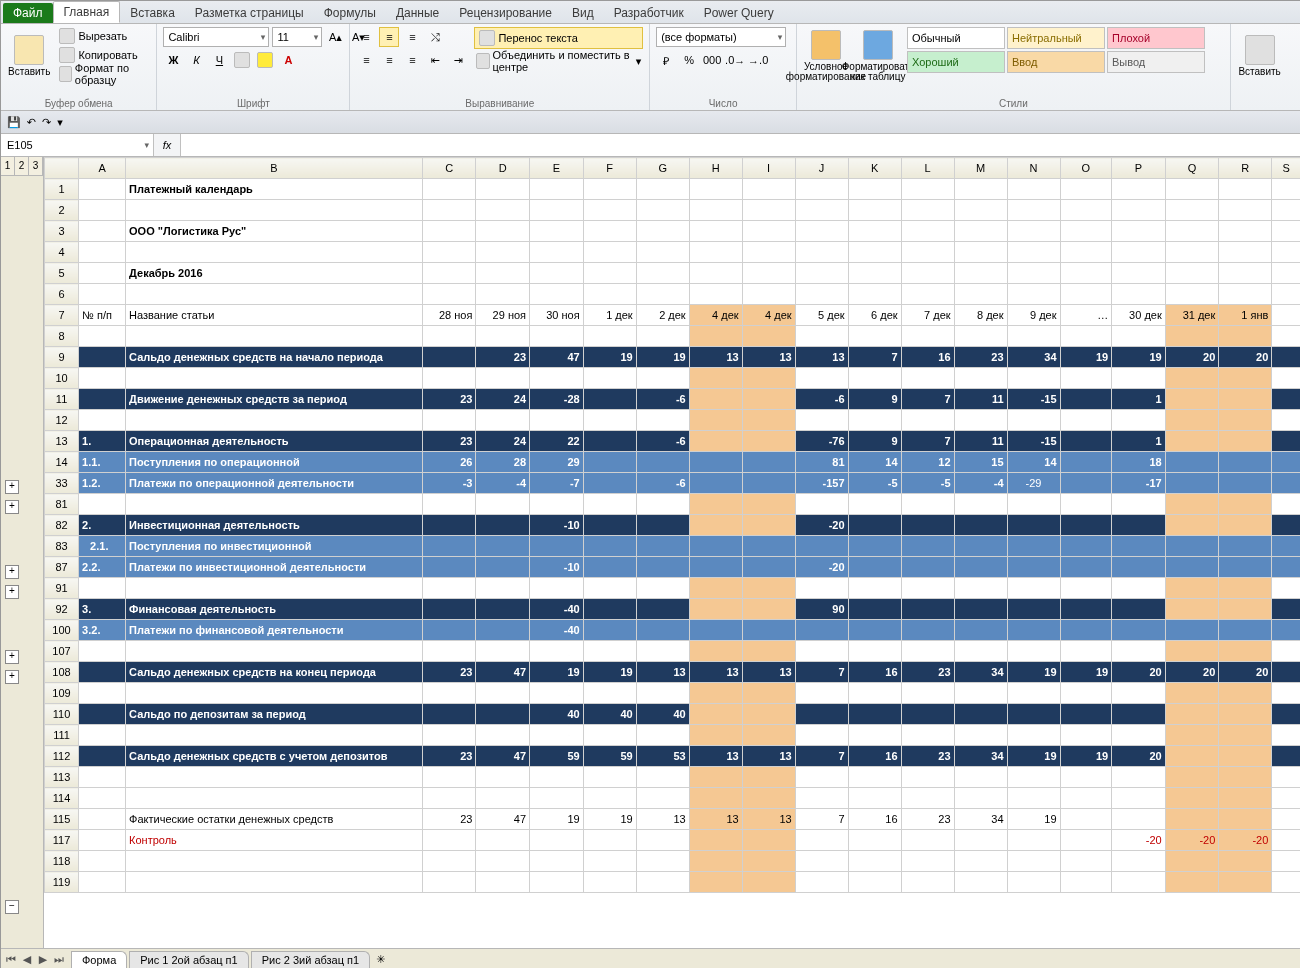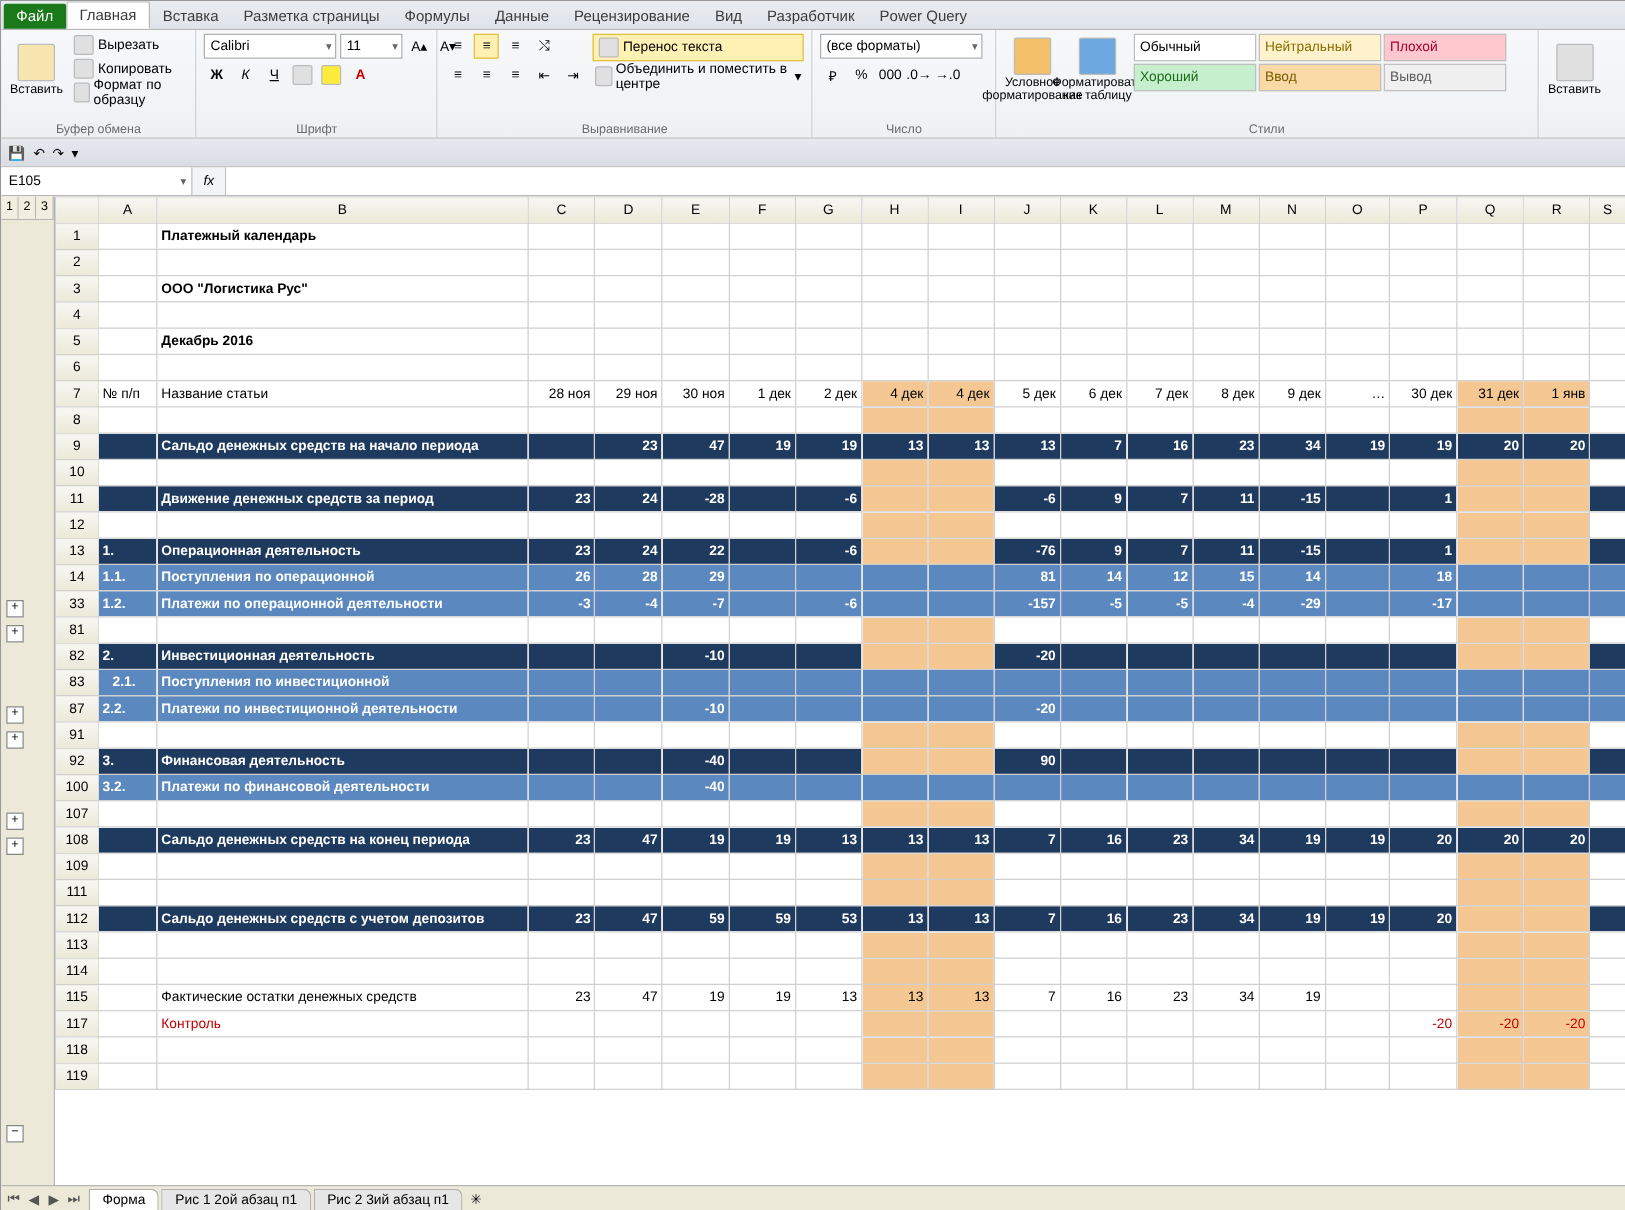--- a/index.html
+++ b/index.html
@@ -591,21 +591,21 @@
               <td class="med rA" style="font-weight:bold;">-4</td>
               <td class="med rA" style="font-weight:bold;">-7</td>
               <td class="med rA" style="font-weight:bold;"></td>
               <td class="med rA" style="font-weight:bold;">-6</td>
               <td class="med rA" style="font-weight:bold;"></td>
               <td class="med rA" style="font-weight:bold;"></td>
               <td class="med rA" style="font-weight:bold;">-157</td>
               <td class="med rA" style="font-weight:bold;">-5</td>
               <td class="med rA" style="font-weight:bold;">-5</td>
               <td class="med rA" style="font-weight:bold;">-4</td>
-              <td class="med rA" style="font-weight:bold;">-29</td>
+              <td class="med rA" style="font-weight:normal;text-align:center;">-29</td>
               <td class="med rA" style="font-weight:bold;"></td>
               <td class="med rA" style="font-weight:bold;">-17</td>
               <td class="med rA" style="font-weight:bold;"></td>
               <td class="med rA" style="font-weight:bold;"></td>
               <td class="med rA" style="font-weight:bold;"></td>
             </tr>
             <tr>
               <th class="rowh">81</th>
               <td class="" style=""></td>
               <td class="" style=""></td>
@@ -819,20 +819,42 @@
               <td class=" rA" style=""></td>
               <td class=" rA" style=""></td>
               <td class=" rA" style=""></td>
               <td class=" rA" style=""></td>
               <td class=" rA" style=""></td>
               <td class="peach rA" style=""></td>
               <td class="peach rA" style=""></td>
               <td class=" rA" style=""></td>
             </tr>
             <tr>
+              <th class="rowh">110</th>
+              <td class="dark" style="font-weight:bold;"></td>
+              <td class="dark" style="font-weight:bold;">Сальдо по депозитам за период</td>
+              <td class="dark rA" style="font-weight:bold;"></td>
+              <td class="dark rA" style="font-weight:bold;"></td>
+              <td class="dark rA" style="font-weight:bold;">40</td>
+              <td class="dark rA" style="font-weight:bold;">40</td>
+              <td class="dark rA" style="font-weight:bold;">40</td>
+              <td class="peach rA" style=""></td>
+              <td class="peach rA" style=""></td>
+              <td class="dark rA" style="font-weight:bold;"></td>
+              <td class="dark rA" style="font-weight:bold;"></td>
+              <td class="dark rA" style="font-weight:bold;"></td>
+              <td class="dark rA" style="font-weight:bold;"></td>
+              <td class="dark rA" style="font-weight:bold;"></td>
+              <td class="dark rA" style="font-weight:bold;"></td>
+              <td class="dark rA" style="font-weight:bold;"></td>
+              <td class="peach rA" style=""></td>
+              <td class="peach rA" style=""></td>
+              <td class="dark rA" style="font-weight:bold;"></td>
+            </tr>
+            <tr>
               <th class="rowh">111</th>
               <td class="" style=""></td>
               <td class="" style=""></td>
               <td class=" rA" style=""></td>
               <td class=" rA" style=""></td>
               <td class=" rA" style=""></td>
               <td class=" rA" style=""></td>
               <td class=" rA" style=""></td>
               <td class="peach rA" style=""></td>
               <td class="peach rA" style=""></td>

